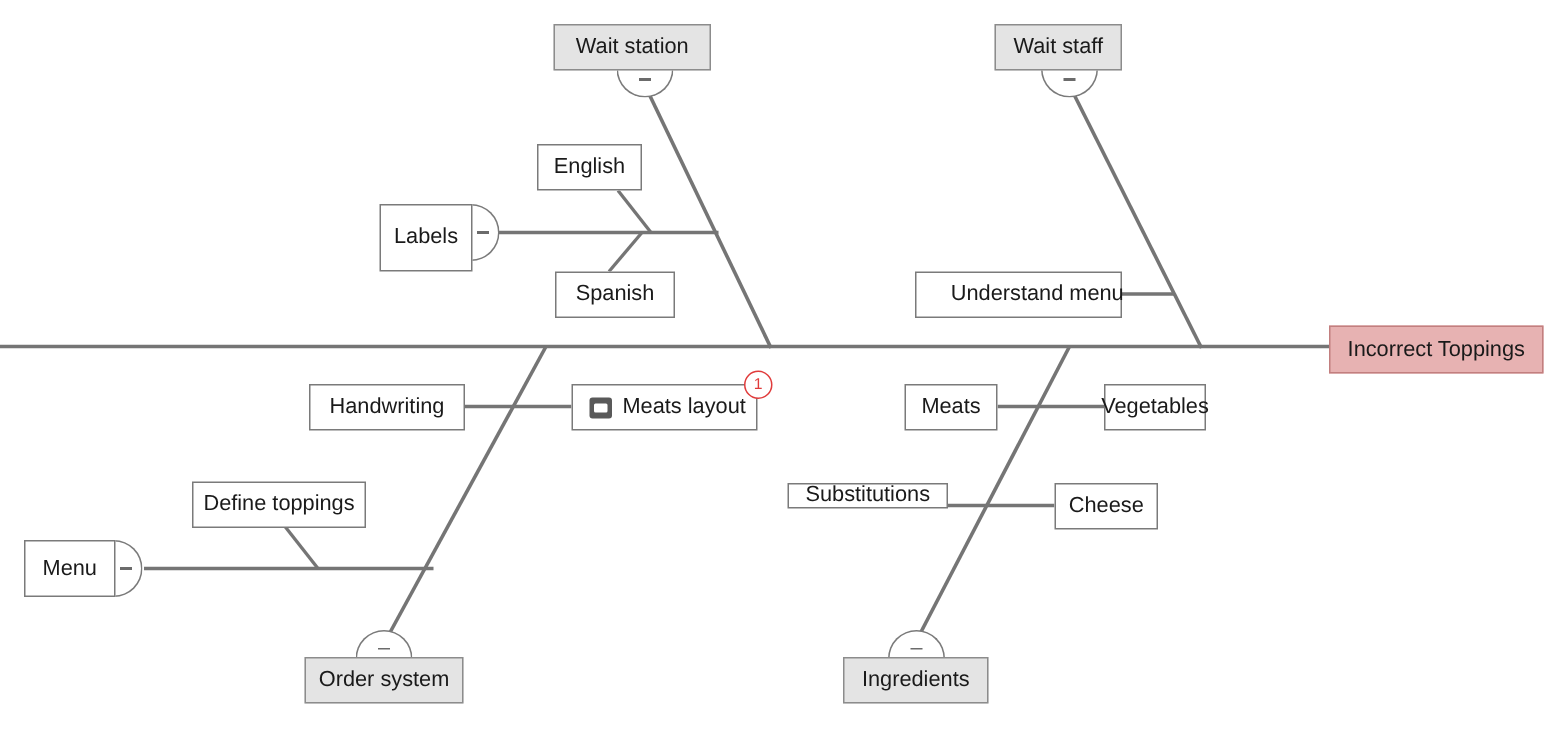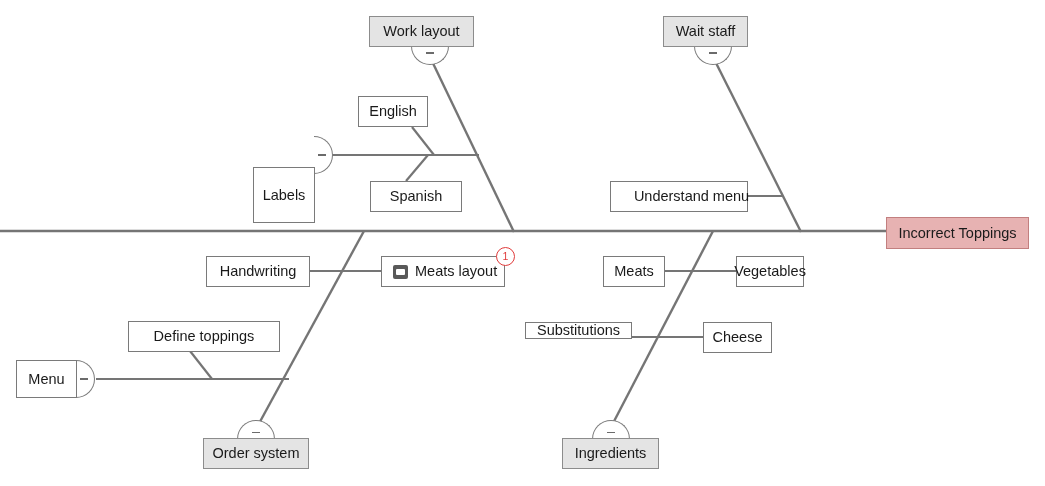--- a/index.html
+++ b/index.html
@@ -169,21 +169,21 @@
 
       <line x1="632" y1="337" x2="703" y2="337"></line>
     </g>
   </svg>
 
   <div class="node head" style="left:886px; top:217px; width:143px; height:32px;">
     <span>Incorrect Toppings</span>
   </div>
 
   <div class="node category" style="left:369px; top:16px; width:105px; height:31px;">
-    <span>Work layout</span>
+    <span>Wait station</span>
   </div>
   <div class="handle below" style="left:411px; top:46px;">
     <span class="minus"></span>
   </div>
 
   <div class="node category" style="left:663px; top:16px; width:85px; height:31px;">
     <span>Wait staff</span>
   </div>
   <div class="handle below" style="left:694px; top:46px;">
     <span class="minus"></span>
@@ -196,52 +196,52 @@
     <span class="minus"></span>
   </div>
 
   <div class="node category" style="left:562px; top:438px; width:97px; height:31px;">
     <span>Ingredients</span>
   </div>
   <div class="handle above" style="left:592px; top:420px;">
     <span class="minus"></span>
   </div>
 
-  <div class="node" style="left:253px; top:136px; width:62px; height:56px;margin-top:31px;">
+  <div class="node" style="left:253px; top:136px; width:62px; height:45px;">
     <span>Labels</span>
   </div>
   <div class="handle right" style="left:314px; top:136px;">
     <span class="minus"></span>
   </div>
 
   <div class="node" style="left:358px; top:96px; width:70px; height:31px;">
     <span>English</span>
   </div>
 
-  <div class="node" style="left:370px; top:181px; width:92px; height:31px;">
+  <div class="node" style="left:370px; top:181px; width:80px; height:31px;">
     <span>Spanish</span>
   </div>
 
   <div class="node" style="left:610px; top:181px; width:138px; height:31px;padding-left:36px;">
     <span>Understand menu</span>
   </div>
 
   <div class="node" style="left:206px; top:256px; width:104px; height:31px;">
     <span>Handwriting</span>
   </div>
 
   <div class="node left-label" style="left:381px; top:256px; width:124px; height:31px;">
     <span class="note-icon"></span>
     <span>Meats layout</span>
   </div>
   <div class="badge" style="left:496px; top:247px;">
     <span>1</span>
   </div>
 
-  <div class="node" style="left:128px; top:321px; width:152px; height:31px;">
+  <div class="node" style="left:128px; top:321px; width:116px; height:31px;">
     <span>Define toppings</span>
   </div>
 
   <div class="node" style="left:16px; top:360px; width:61px; height:38px;">
     <span>Menu</span>
   </div>
   <div class="handle right" style="left:76px; top:360px;">
     <span class="minus"></span>
   </div>
 

